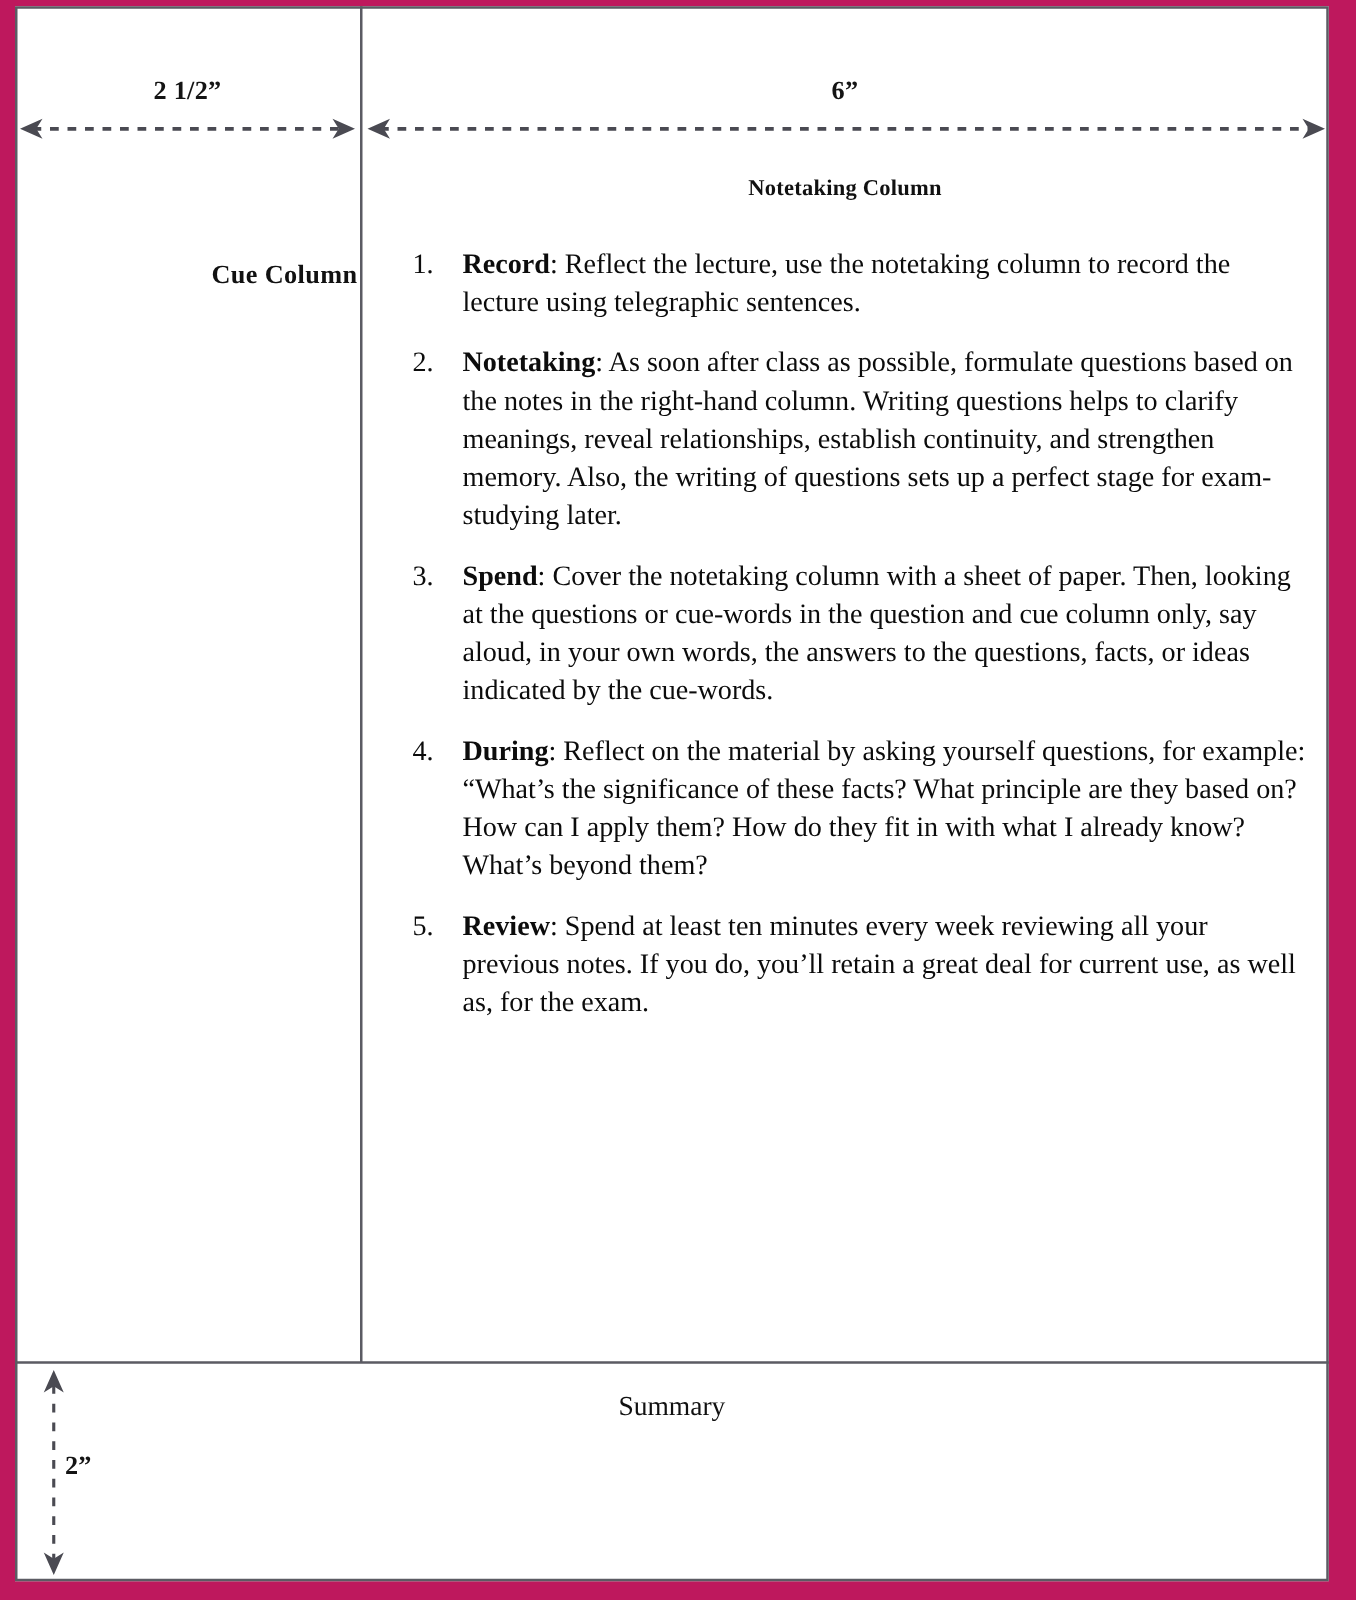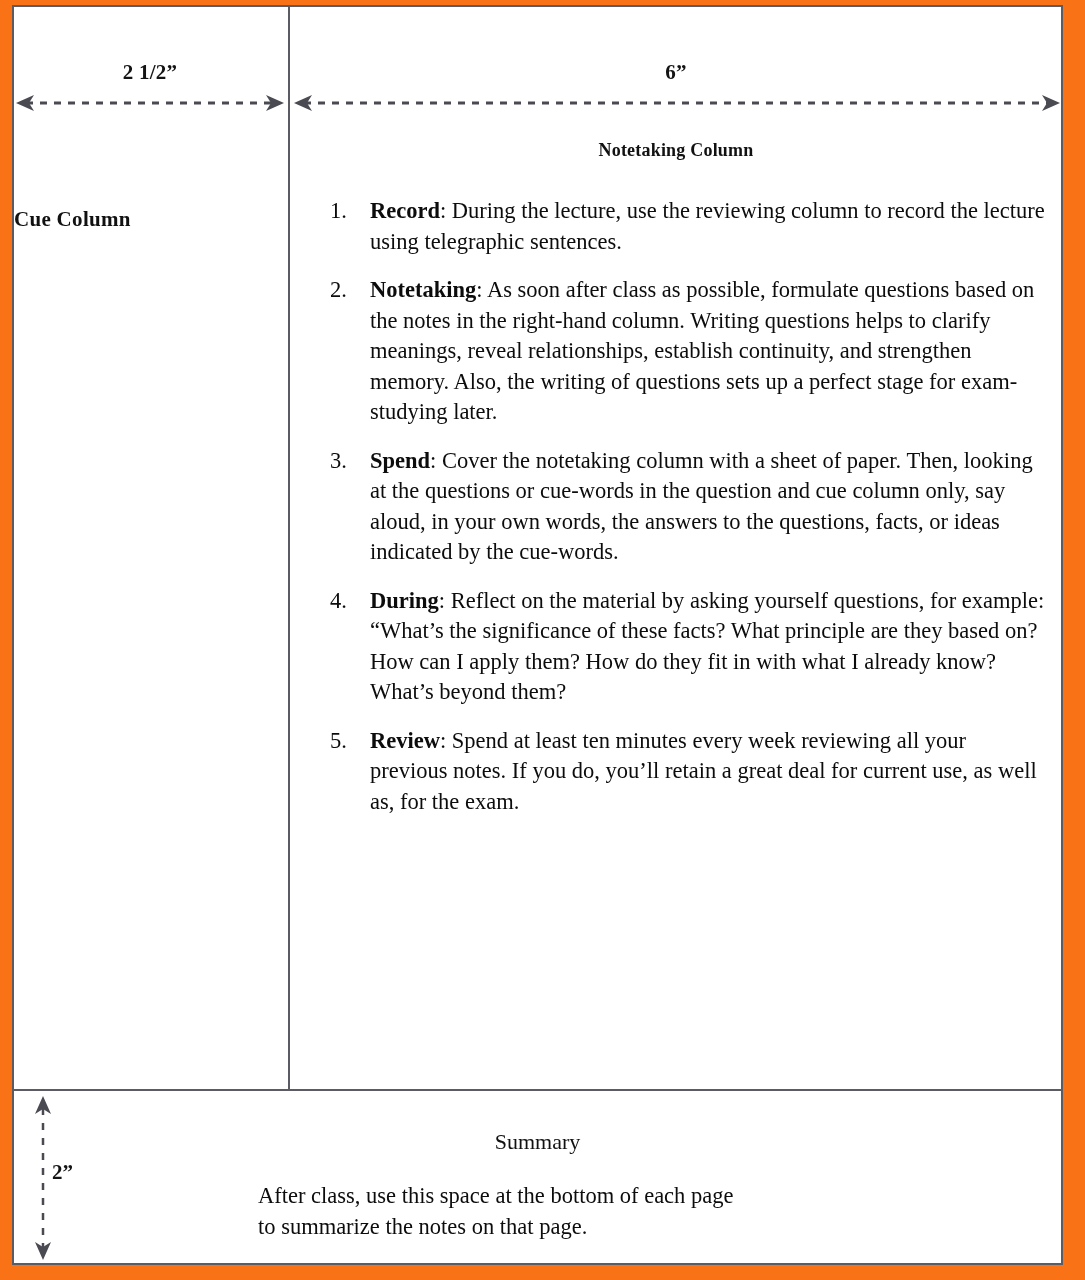--- a/index.html
+++ b/index.html
@@ -12,21 +12,21 @@
     height: 1280px;
     font-family: "Liberation Serif", "DejaVu Serif", serif;
     color: #000000;
     overflow: hidden;
   }
 
   .page {
     position: relative;
     width: 1085px;
     height: 1280px;
-    background: #f97316;
+    background: #be185d;
   }
 
   
   .frame {
     position: absolute;
     left: 12px;
     top: 5px;
     width: 1051px;       
     height: 1260px;      
     border: 2px solid #5b5b63;
@@ -75,21 +75,21 @@
   #harrow-cue  { left: 14px;  width: 272px; }
   #harrow-note { left: 292px; width: 770px; }
   .harrow svg { display: block; width: 100%; height: 22px; }
 
   
   #cue-column-title {
     position: absolute;
     left: 14px;
     top: 207px;
     width: 272px;
-    text-align: left;
+    text-align: right;
     font-size: 21px;
     font-weight: 700;
     color: #111111;
     letter-spacing: .3px;
   }
 
   
   #notetaking-title {
     position: absolute;
     left: 292px;
@@ -133,21 +133,20 @@
   
   #summary-title {
     position: absolute;
     left: 12px;
     top: 1112px;
     width: 1051px;
     text-align: center;
     font-size: 22px;
     font-weight: 400;
     color: #111111;
-    margin-top: 17px;
   }
   .summary-body {
     position: absolute;
     left: 258px;
     top: 1180px;
     width: 700px;
     font-size: 22.5px;
     line-height: 31px;
     color: #0c0c0c;
     text-align: left;
@@ -204,21 +203,21 @@
     </svg>
   </div>
 
   <div id="cue-column-title">Cue Column</div>
 
   <div id="notetaking-title">Notetaking Column</div>
 
   <div class="note-list">
 
     <div class="note-item">
-      <span class="note-num">1.</span><span class="note-term">Record</span><span>: During the lecture, use the reviewing column to record the lecture using telegraphic sentences.</span>
+      <span class="note-num">1.</span><span class="note-term">Record</span><span>: Reflect the lecture, use the notetaking column to record the lecture using telegraphic sentences.</span>
     </div>
 
     <div class="note-item">
       <span class="note-num">2.</span><span class="note-term">Notetaking</span><span>:  As soon after class as possible, formulate questions based on the notes in the right-hand column.  Writing questions helps to clarify meanings, reveal relationships, establish continuity, and strengthen memory.  Also, the writing of questions sets up a perfect stage for exam-studying later.</span>
     </div>
 
     <div class="note-item">
       <span class="note-num">3.</span><span class="note-term">Spend</span><span>:  Cover the notetaking column with a sheet of paper.  Then, looking at the questions or cue-words in the question and cue column only, say aloud, in your own words, the answers to the questions, facts, or ideas indicated by the cue-words.</span>
     </div>
 
@@ -237,18 +236,14 @@
       <line x1="13" y1="14" x2="13" y2="154" stroke="#4a4a52" stroke-width="2.5" stroke-dasharray="7 8"></line>
       <path d="M 13 2 L 5 20 L 13 15 L 21 20 Z" fill="#4a4a52"></path>
       <path d="M 13 166 L 5 148 L 13 153 L 21 148 Z" fill="#4a4a52"></path>
     </svg>
   </div>
 
   <div id="dim-summary-label">2”</div>
 
   <div id="summary-title">Summary</div>
 
-  <div class="summary-body">
-    <div>After class, use this space at the bottom of each page</div>
-    <div>to summarize the notes on that page.</div>
-  </div>
 
 </div>
 
 </body></html>

